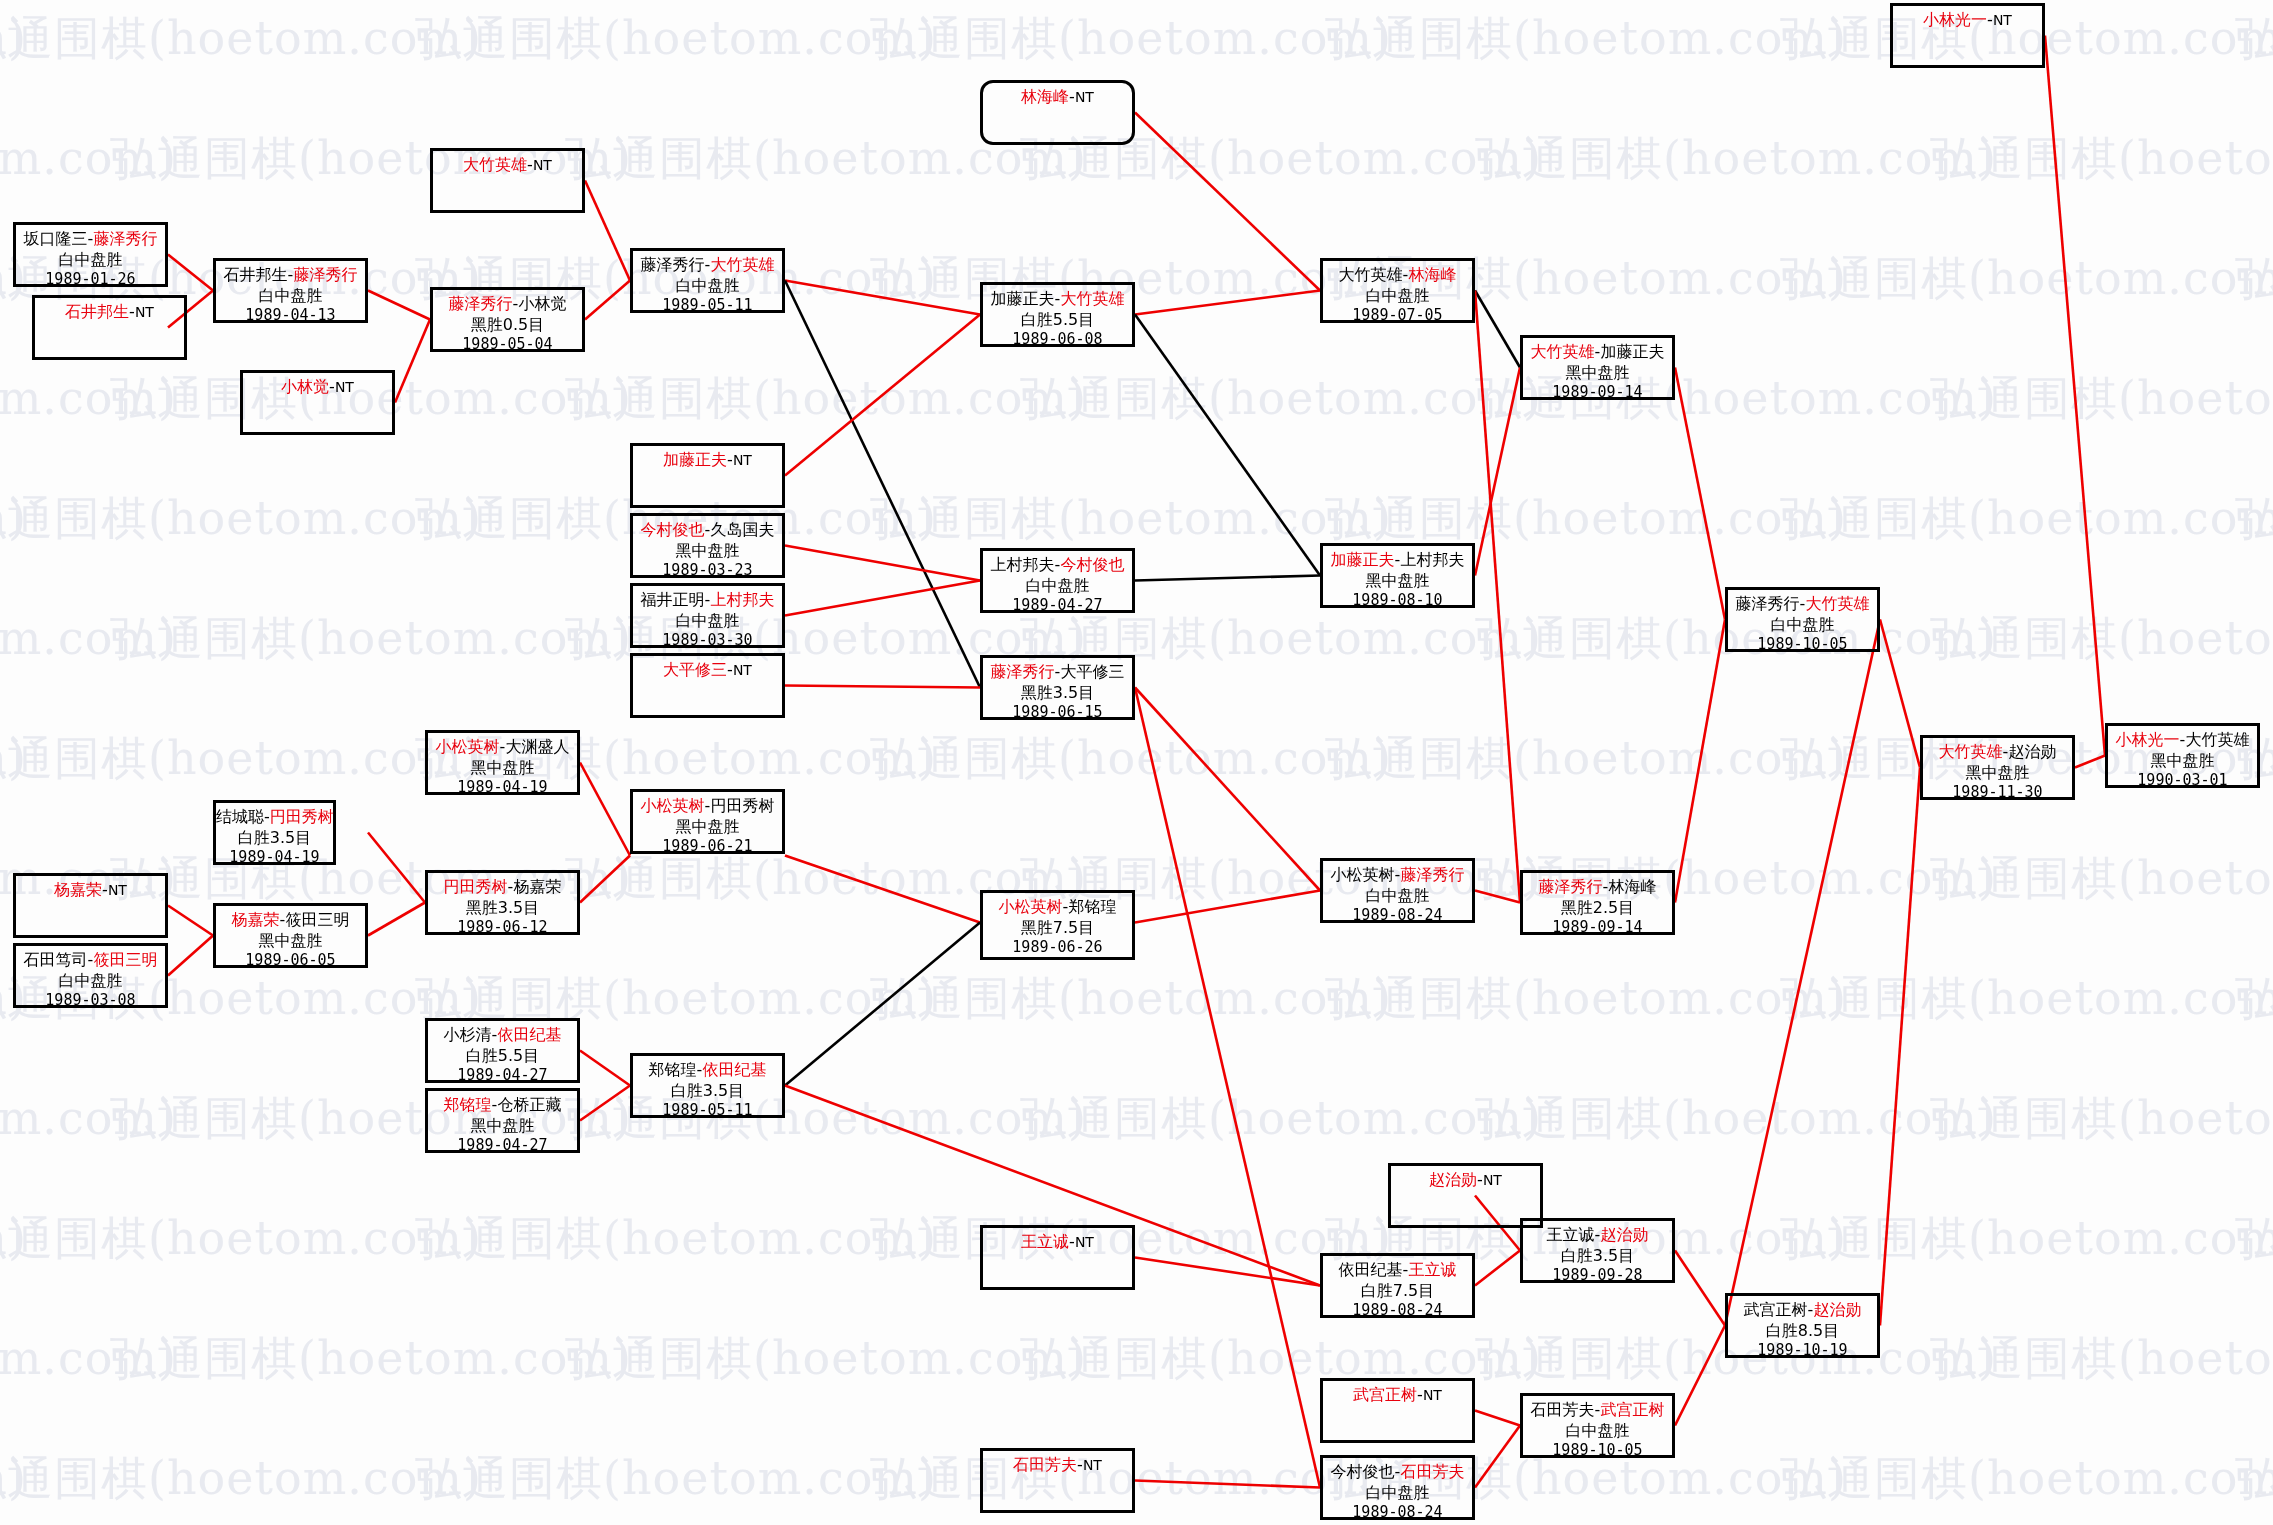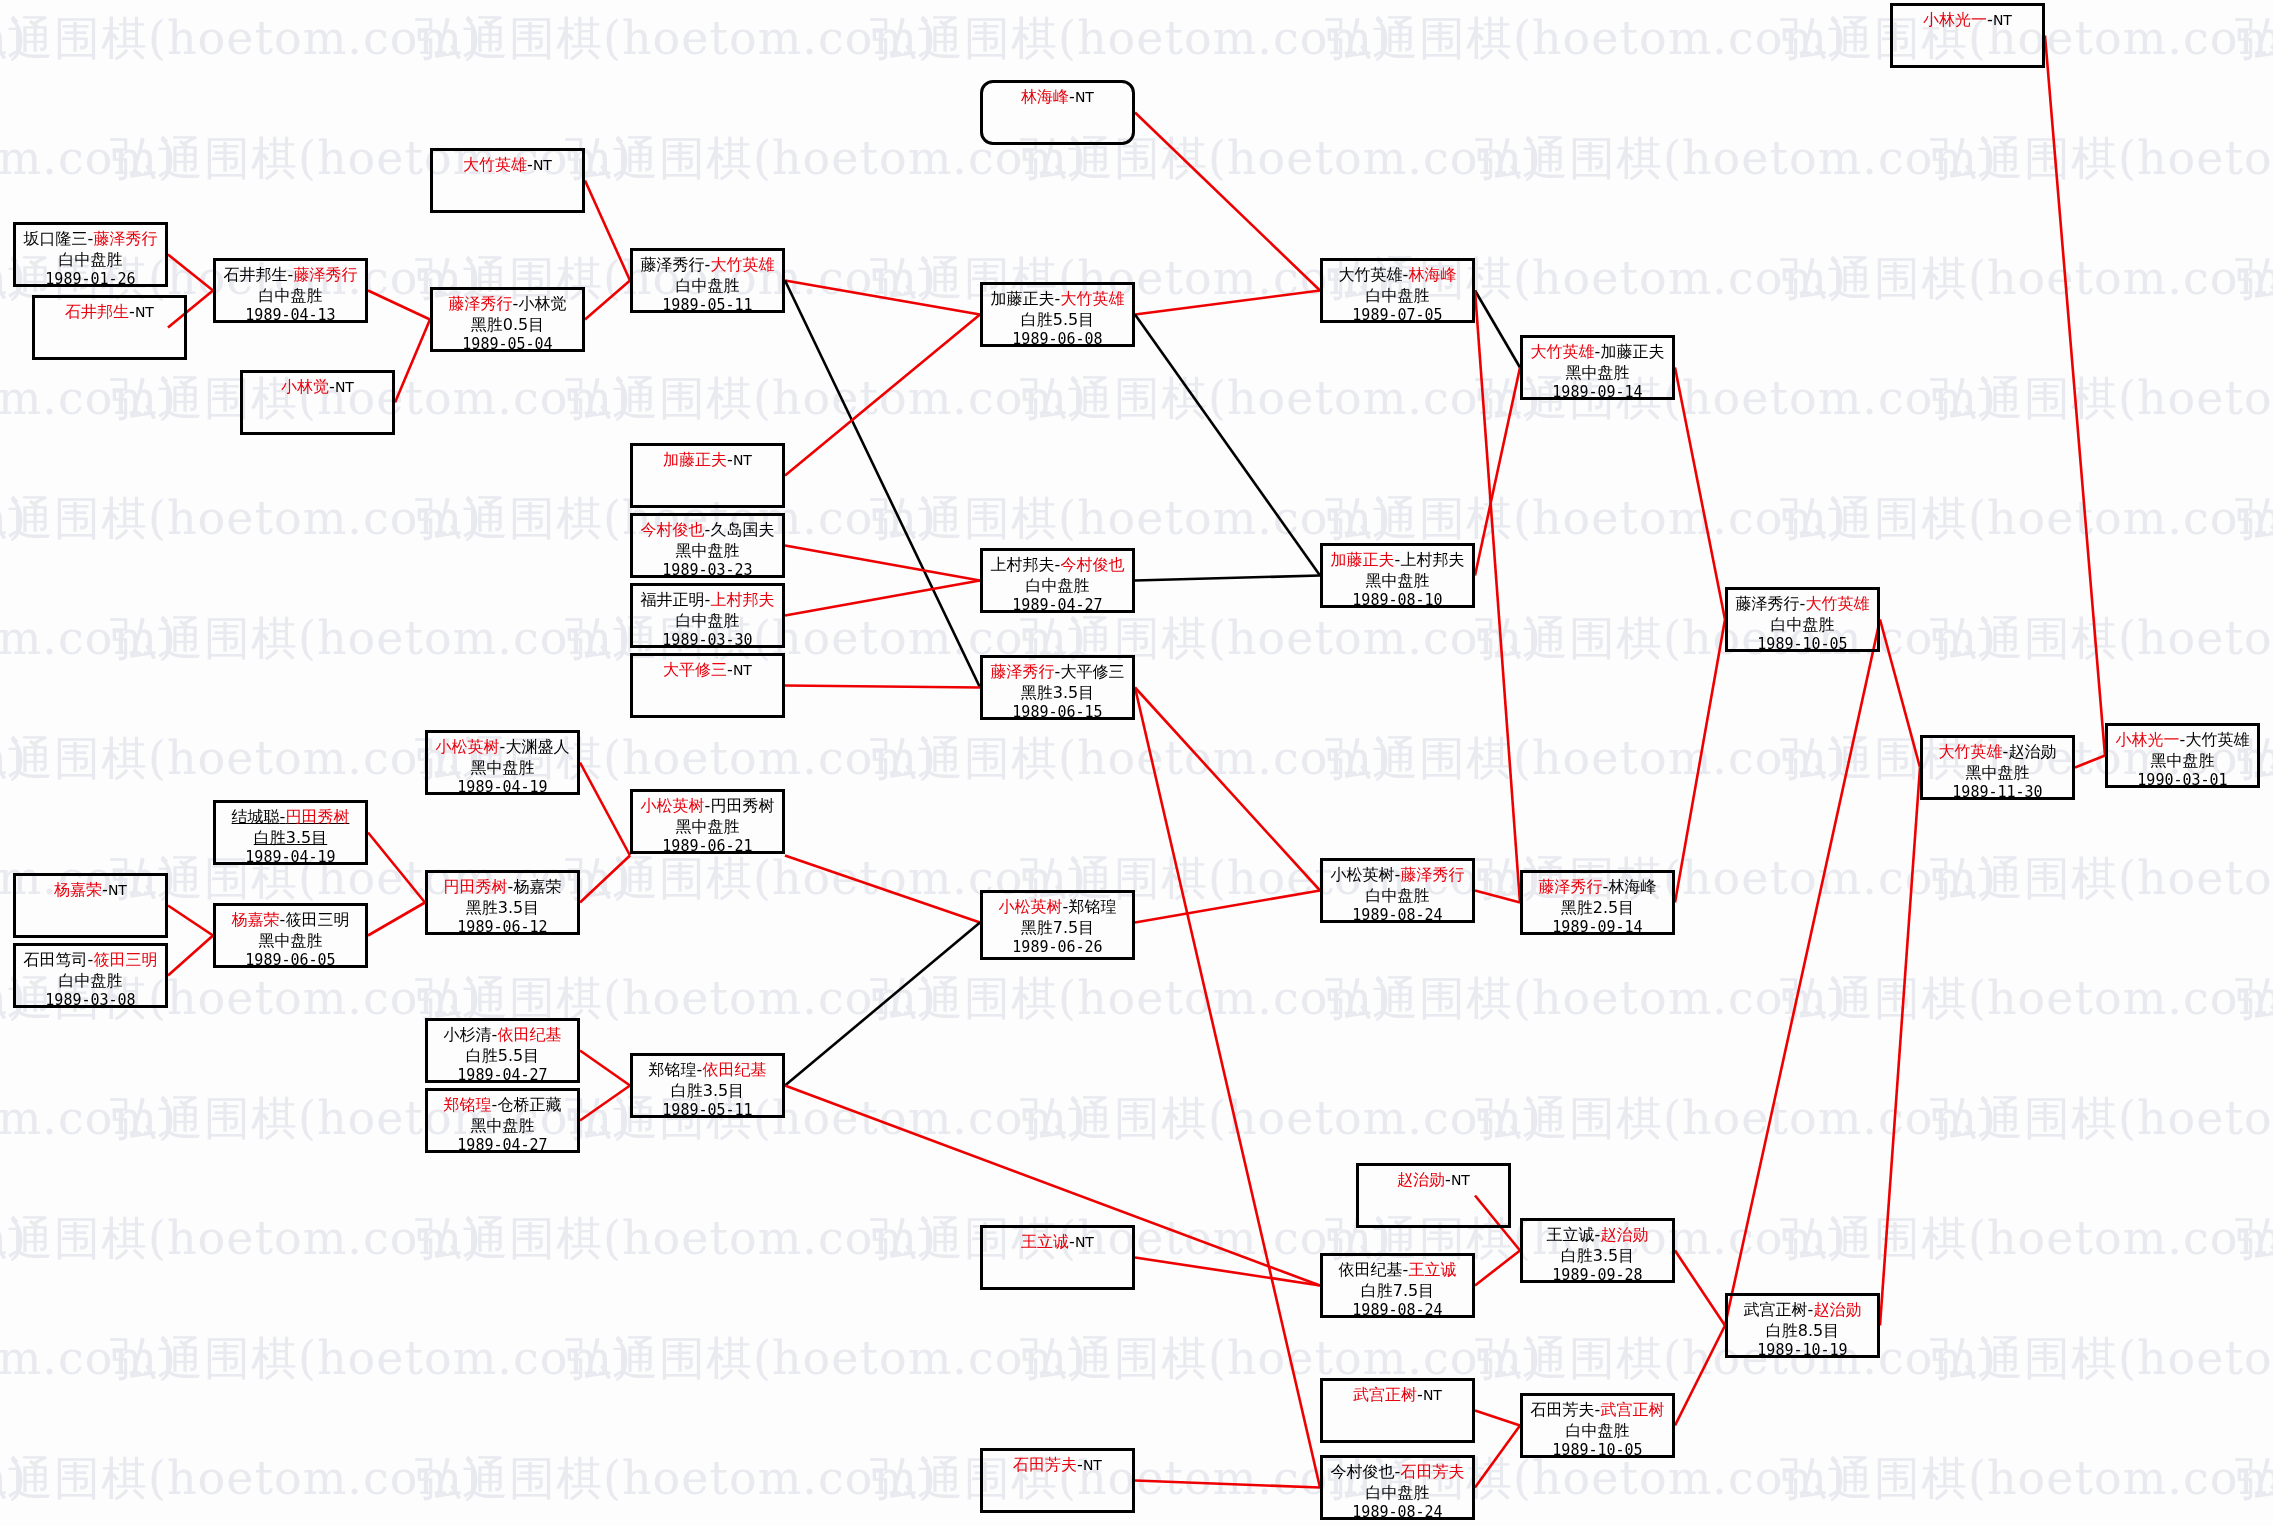--- a/index.html
+++ b/index.html
@@ -272,21 +272,21 @@
       <div class="node" id="n22" style="left: 2105px; top: 723px; width: 155px; height: 65px;">
         <span class="ln"><span class="w">小林光一</span><span>-</span><span class="l">大竹英雄</span></span>
         <span class="ln res">黑中盘胜</span>
         <span class="ln dt">1990-03-01</span>
       </div>
       <div class="node" id="n23" style="left: 425px; top: 730px; width: 155px; height: 65px;">
         <span class="ln"><span class="w">小松英树</span><span>-</span><span class="l">大渊盛人</span></span>
         <span class="ln res">黑中盘胜</span>
         <span class="ln dt">1989-04-19</span>
       </div>
-      <div class="node" id="n24" style="left: 213px; top: 800px; width: 155px; height: 65px; text-decoration: underline;">
+      <div class="node" id="n24" style="left: 213px; top: 800px; width: 123px; height: 65px;">
         <span class="ln"><span class="l">结城聪</span><span>-</span><span class="w">円田秀树</span></span>
         <span class="ln res">白胜3.5目</span>
         <span class="ln dt">1989-04-19</span>
       </div>
       <div class="node" id="n25" style="left: 425px; top: 870px; width: 155px; height: 65px;">
         <span class="ln"><span class="w">円田秀树</span><span>-</span><span class="l">杨嘉荣</span></span>
         <span class="ln res">黑胜3.5目</span>
         <span class="ln dt">1989-06-12</span>
       </div>
       <div class="node" id="n26" style="left: 13px; top: 873px; width: 155px; height: 65px;">
@@ -333,21 +333,21 @@
         <span class="ln dt">1989-08-24</span>
       </div>
       <div class="node" id="n35" style="left: 1520px; top: 870px; width: 155px; height: 65px;">
         <span class="ln"><span class="w">藤泽秀行</span><span>-</span><span class="l">林海峰</span></span>
         <span class="ln res">黑胜2.5目</span>
         <span class="ln dt">1989-09-14</span>
       </div>
       <div class="node" id="n36" style="left: 980px; top: 1225px; width: 155px; height: 65px;">
         <span class="ln"><span class="w">王立诚</span><span>-</span><span class="l" style="font-size: 14px;">NT</span></span>
       </div>
-      <div class="node" id="n37" style="left: 1356px; top: 1163px; width: 155px; height: 65px;">
+      <div class="node" id="n37" style="left: 1388px; top: 1163px; width: 155px; height: 65px;">
         <span class="ln"><span class="w">赵治勋</span><span>-</span><span class="l" style="font-size: 14px;">NT</span></span>
       </div>
       <div class="node" id="n38" style="left: 1320px; top: 1253px; width: 155px; height: 65px;">
         <span class="ln"><span class="l">依田纪基</span><span>-</span><span class="w">王立诚</span></span>
         <span class="ln res">白胜7.5目</span>
         <span class="ln dt">1989-08-24</span>
       </div>
       <div class="node" id="n39" style="left: 1520px; top: 1218px; width: 155px; height: 65px;">
         <span class="ln"><span class="l">王立诚</span><span>-</span><span class="w">赵治勋</span></span>
         <span class="ln res">白胜3.5目</span>

